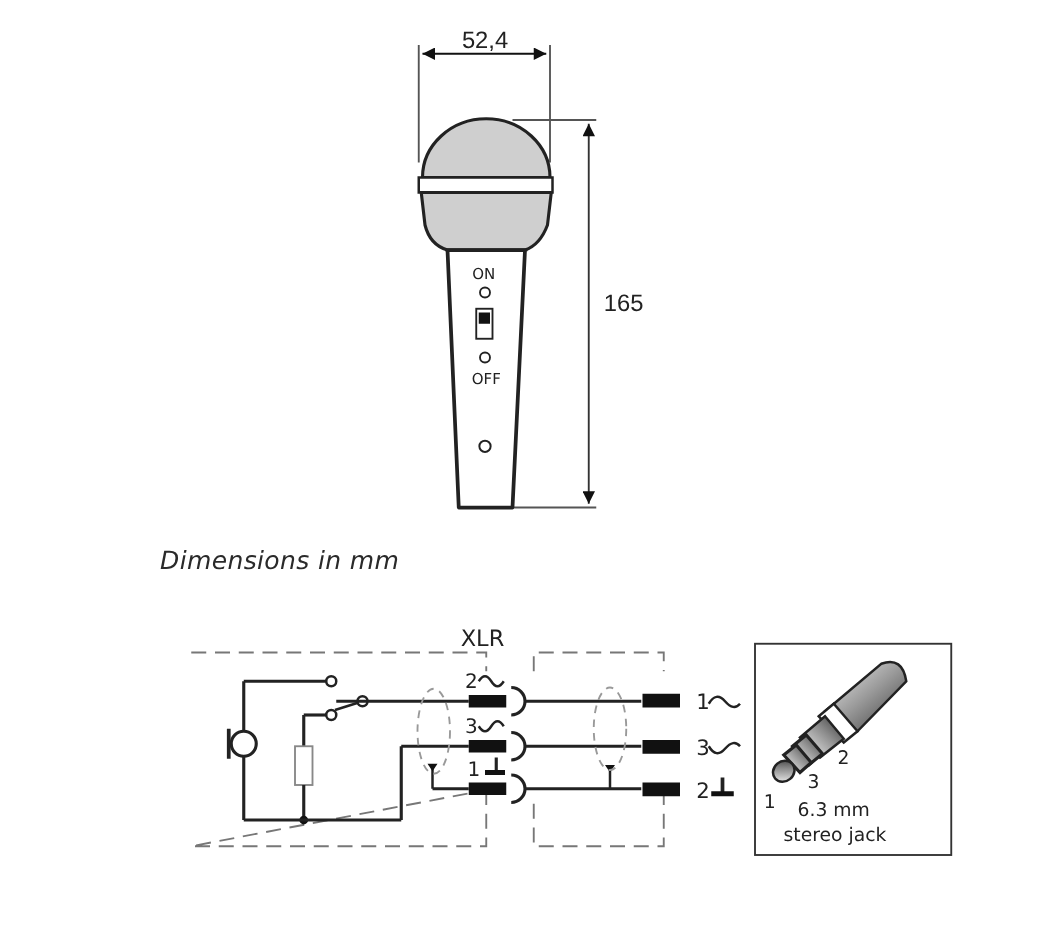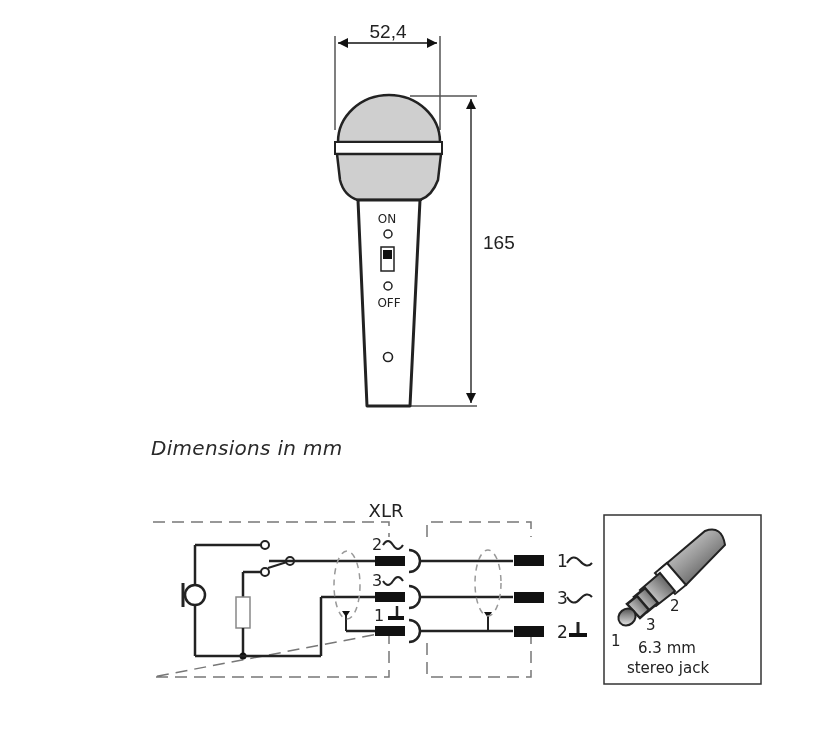--- a/index.html
+++ b/index.html
@@ -1,21 +1,21 @@
 <!DOCTYPE html>
 <html><head>
 <meta charset="utf-8">
 <style>
   html, body { margin:0; padding:0; background:#ffffff; }
   body { width:840px; height:740px; position:relative; overflow:hidden;
          font-family:"Liberation Sans", sans-serif; }
   svg { position:absolute; left:0; top:0; }
   .dim-text { font-family:"Liberation Sans", sans-serif; font-size:19px; fill:#222; }
   .caption { position:absolute; left:128px; top:436px; font-family:"DejaVu Sans", sans-serif;
-             font-style:italic; font-size:20px; color:#2a2a2a; letter-spacing:0.3px;margin-left:23px; }
+             font-style:italic; font-size:20px; color:#2a2a2a; letter-spacing:0.3px; }
   .lbl { font-family:"DejaVu Sans", sans-serif; fill:#222; }
 </style>
 </head>
 <body>
 
 <svg width="840" height="740" viewBox="0 0 840 740">
   <defs>
     <marker id="arr" viewBox="0 0 10 10" refX="10" refY="5" markerWidth="14" markerHeight="10" orient="auto-start-reverse" markerUnits="userSpaceOnUse">
       <path d="M0,0 L10,5 L0,10 z" fill="#111"></path>
     </marker>

